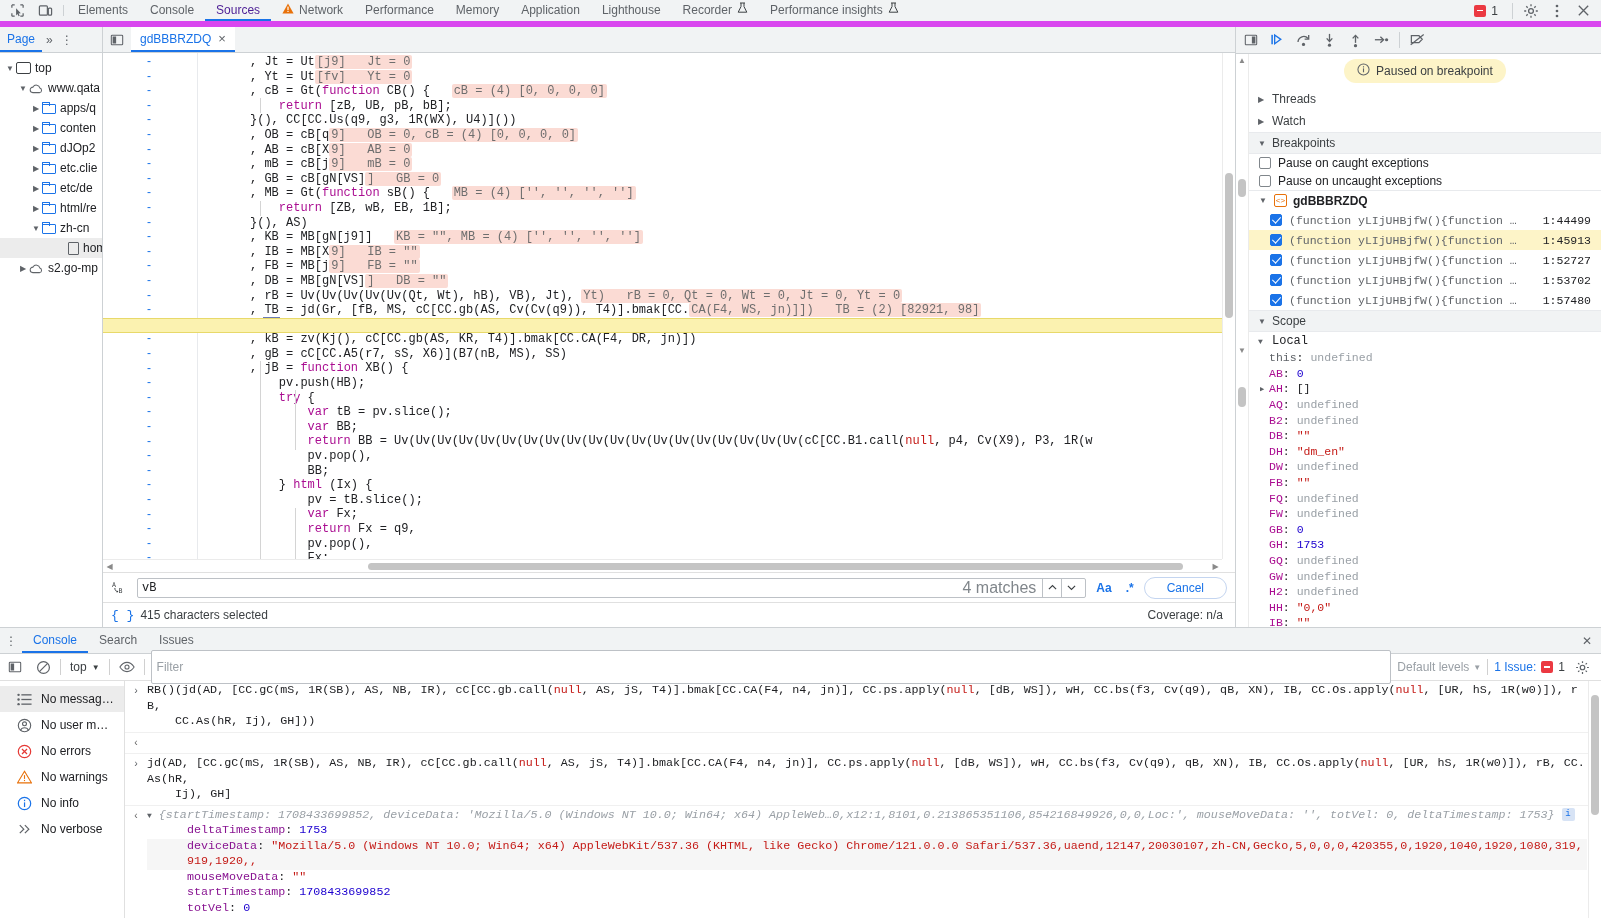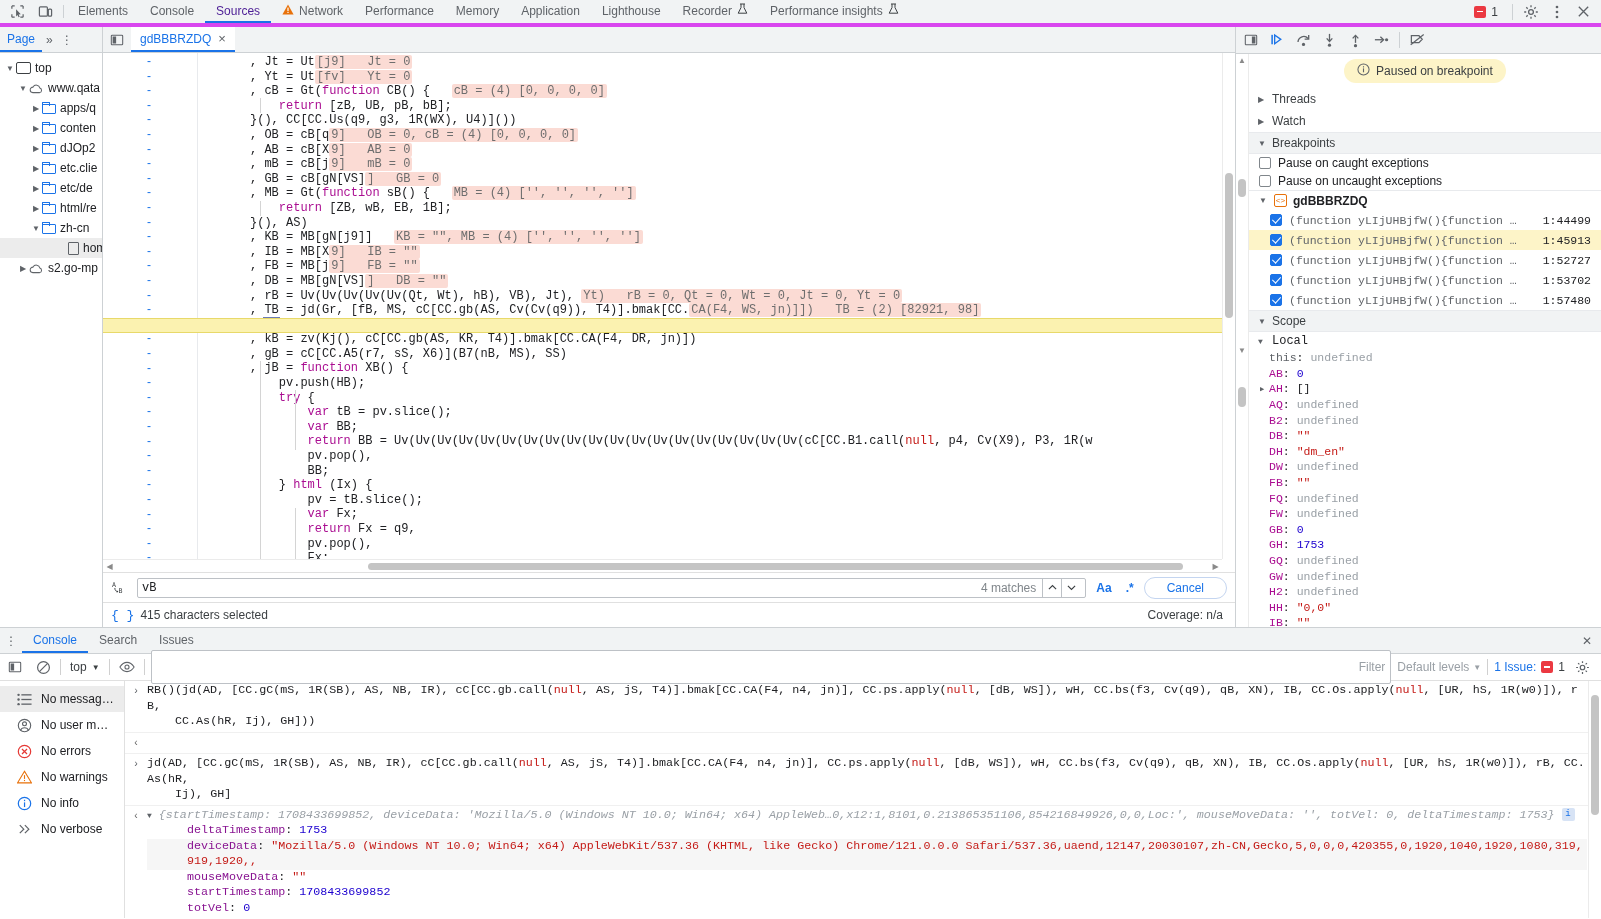--- a/index.html
+++ b/index.html
@@ -9,21 +9,21 @@
     font-family:"Liberation Sans", sans-serif;
     font-size:12px;
     color:#202124;
     overflow:hidden;
   }
   .mono { font-family:"Liberation Mono", monospace; }
 
   
   #devtools-tabbar {
     height:27px; display:flex; align-items:stretch;
-    background:#f1f3f4; border-bottom:4px solid #d946ef;
+    background:#f1f3f4; border-bottom:6px solid #d946ef;
   }
   .tb-icons { display:flex; align-items:center; padding:0 4px 0 6px; gap:6px; }
   .tb-ico { width:22px; height:22px; display:flex; align-items:center; justify-content:center; color:#5f6368; cursor:pointer; }
   .tb-sep { width:1px; background:#cdd1d4; margin:5px 3px; }
   .tablist { display:flex; align-items:stretch; flex:1; }
   .dtab {
     display:flex; align-items:center; gap:5px;
     padding:0 11px; font-size:12px; color:#5f6368; cursor:pointer;
     border-bottom:2px solid transparent; white-space:nowrap;
   }
@@ -91,21 +91,21 @@
   .hscroll { position:absolute; left:0; right:13px; bottom:0; height:13px; background:#fff; border-top:1px solid #ebebeb; display:flex; align-items:center; }
   .harrow { width:13px; text-align:center; color:#8a8a8a; font-size:8px; cursor:pointer; }
   .hthumb { position:absolute; height:7px; top:3px; background:#c4c4c4; border-radius:4px; }
 
   
   #findbar { height:30px; display:flex; align-items:center; gap:6px; padding:0 8px 0 6px;
              background:#fff; border-top:1px solid #e0e0e0; }
   #findbar .ab-ico { width:22px; display:flex; align-items:center; justify-content:center; color:#3c4043; }
   .find-input-wrap { flex:1; display:flex; align-items:center; height:20px; border:1px solid #bdc1c6; border-radius:2px; background:#fff; padding:0 4px; }
   .find-input-wrap input { flex:1; border:none; outline:none; font-size:12px; font-family:"Liberation Mono", monospace; color:#202124; background:transparent; }
-  .matches { font-size:12px; color:#80868b; padding-right:6px; }
+  .matches { font-size:16px; color:#80868b; padding-right:6px; }
   .step-btns { display:flex; border-left:1px solid #bdc1c6; }
   .step-btn { width:19px; height:19px; display:flex; align-items:center; justify-content:center; color:#3c4043; font-size:9px; cursor:pointer; border-right:1px solid #bdc1c6; }
   .step-btn:last-child { border-right:none; }
   .fb-opt { font-size:12px; font-weight:bold; color:#1a73e8; cursor:pointer; padding:0 4px; }
   .cancel-btn { border:1px solid #c4d5f0; background:#fff; color:#1a73e8; border-radius:12px; font-size:12px; padding:3px 22px; cursor:pointer; }
 
   
   #srcstatus { height:25px; display:flex; align-items:center; justify-content:space-between;
                padding:0 12px 0 8px; background:#fff; border-top:1px solid #e0e0e0; font-size:12px; color:#3c4043; }
   .ss-left { display:flex; align-items:center; gap:6px; }
@@ -158,21 +158,21 @@
   #drawer-tabs { height:26px; display:flex; align-items:stretch; background:#f1f3f4; border-bottom:1px solid #cdd1d4; }
   .dw-more { width:22px; display:flex; align-items:center; justify-content:center; color:#5f6368; cursor:pointer; }
   .dwtab { display:flex; align-items:center; padding:0 11px; font-size:12px; color:#5f6368; border-bottom:2px solid transparent; cursor:pointer; }
   .dwtab.sel { color:#1a73e8; border-bottom-color:#1a73e8; }
   .dw-close { margin-left:auto; width:28px; display:flex; align-items:center; justify-content:center; color:#5f6368; cursor:pointer; }
 
   #console-toolbar { height:27px; display:flex; align-items:center; gap:6px; padding:0 8px 0 4px; border-bottom:1px solid #e0e0e0; }
   .ct-ico { width:22px; height:22px; display:flex; align-items:center; justify-content:center; color:#5f6368; cursor:pointer; }
   .ct-sep { width:1px; height:16px; background:#d0d0d0; }
   .ctx-sel { display:flex; align-items:center; gap:5px; font-size:12px; color:#3c4043; cursor:pointer; padding:0 3px; }
-  .filter-in { flex:1; height:19px; border:1px solid #bdc1c6; border-radius:2px; padding:16px 5px; font-size:12px; outline:none; color:#202124;text-align:right; }
+  .filter-in { flex:1; height:19px; border:1px solid #bdc1c6; border-radius:2px; padding:16px 5px; font-size:12px; outline:none; color:#202124; }
   .filter-in::placeholder { color:#9aa0a6; }
   .levels { display:flex; align-items:center; gap:4px; font-size:12px; color:#9aa0a6; cursor:pointer; }
   .issues { display:flex; align-items:center; gap:5px; font-size:12px; color:#1a73e8; cursor:pointer; }
 
   #console-body { flex:1; display:flex; overflow:hidden; }
   #console-sidebar { width:125px; flex:0 0 125px; border-right:1px solid #e0e0e0; padding-top:5px; }
   .cs-row { display:flex; align-items:center; gap:9px; height:26px; padding-left:16px; font-size:12px; color:#202124; cursor:pointer; white-space:nowrap; }
   .cs-row.sel { background:#ececec; }
   .cs-ico { width:16px; height:16px; flex:0 0 16px; display:flex; align-items:center; justify-content:center; }
   #console-msgs { flex:1; overflow:hidden; position:relative; font-family:"Liberation Mono", monospace; font-size:11.7px; line-height:15.5px; }

